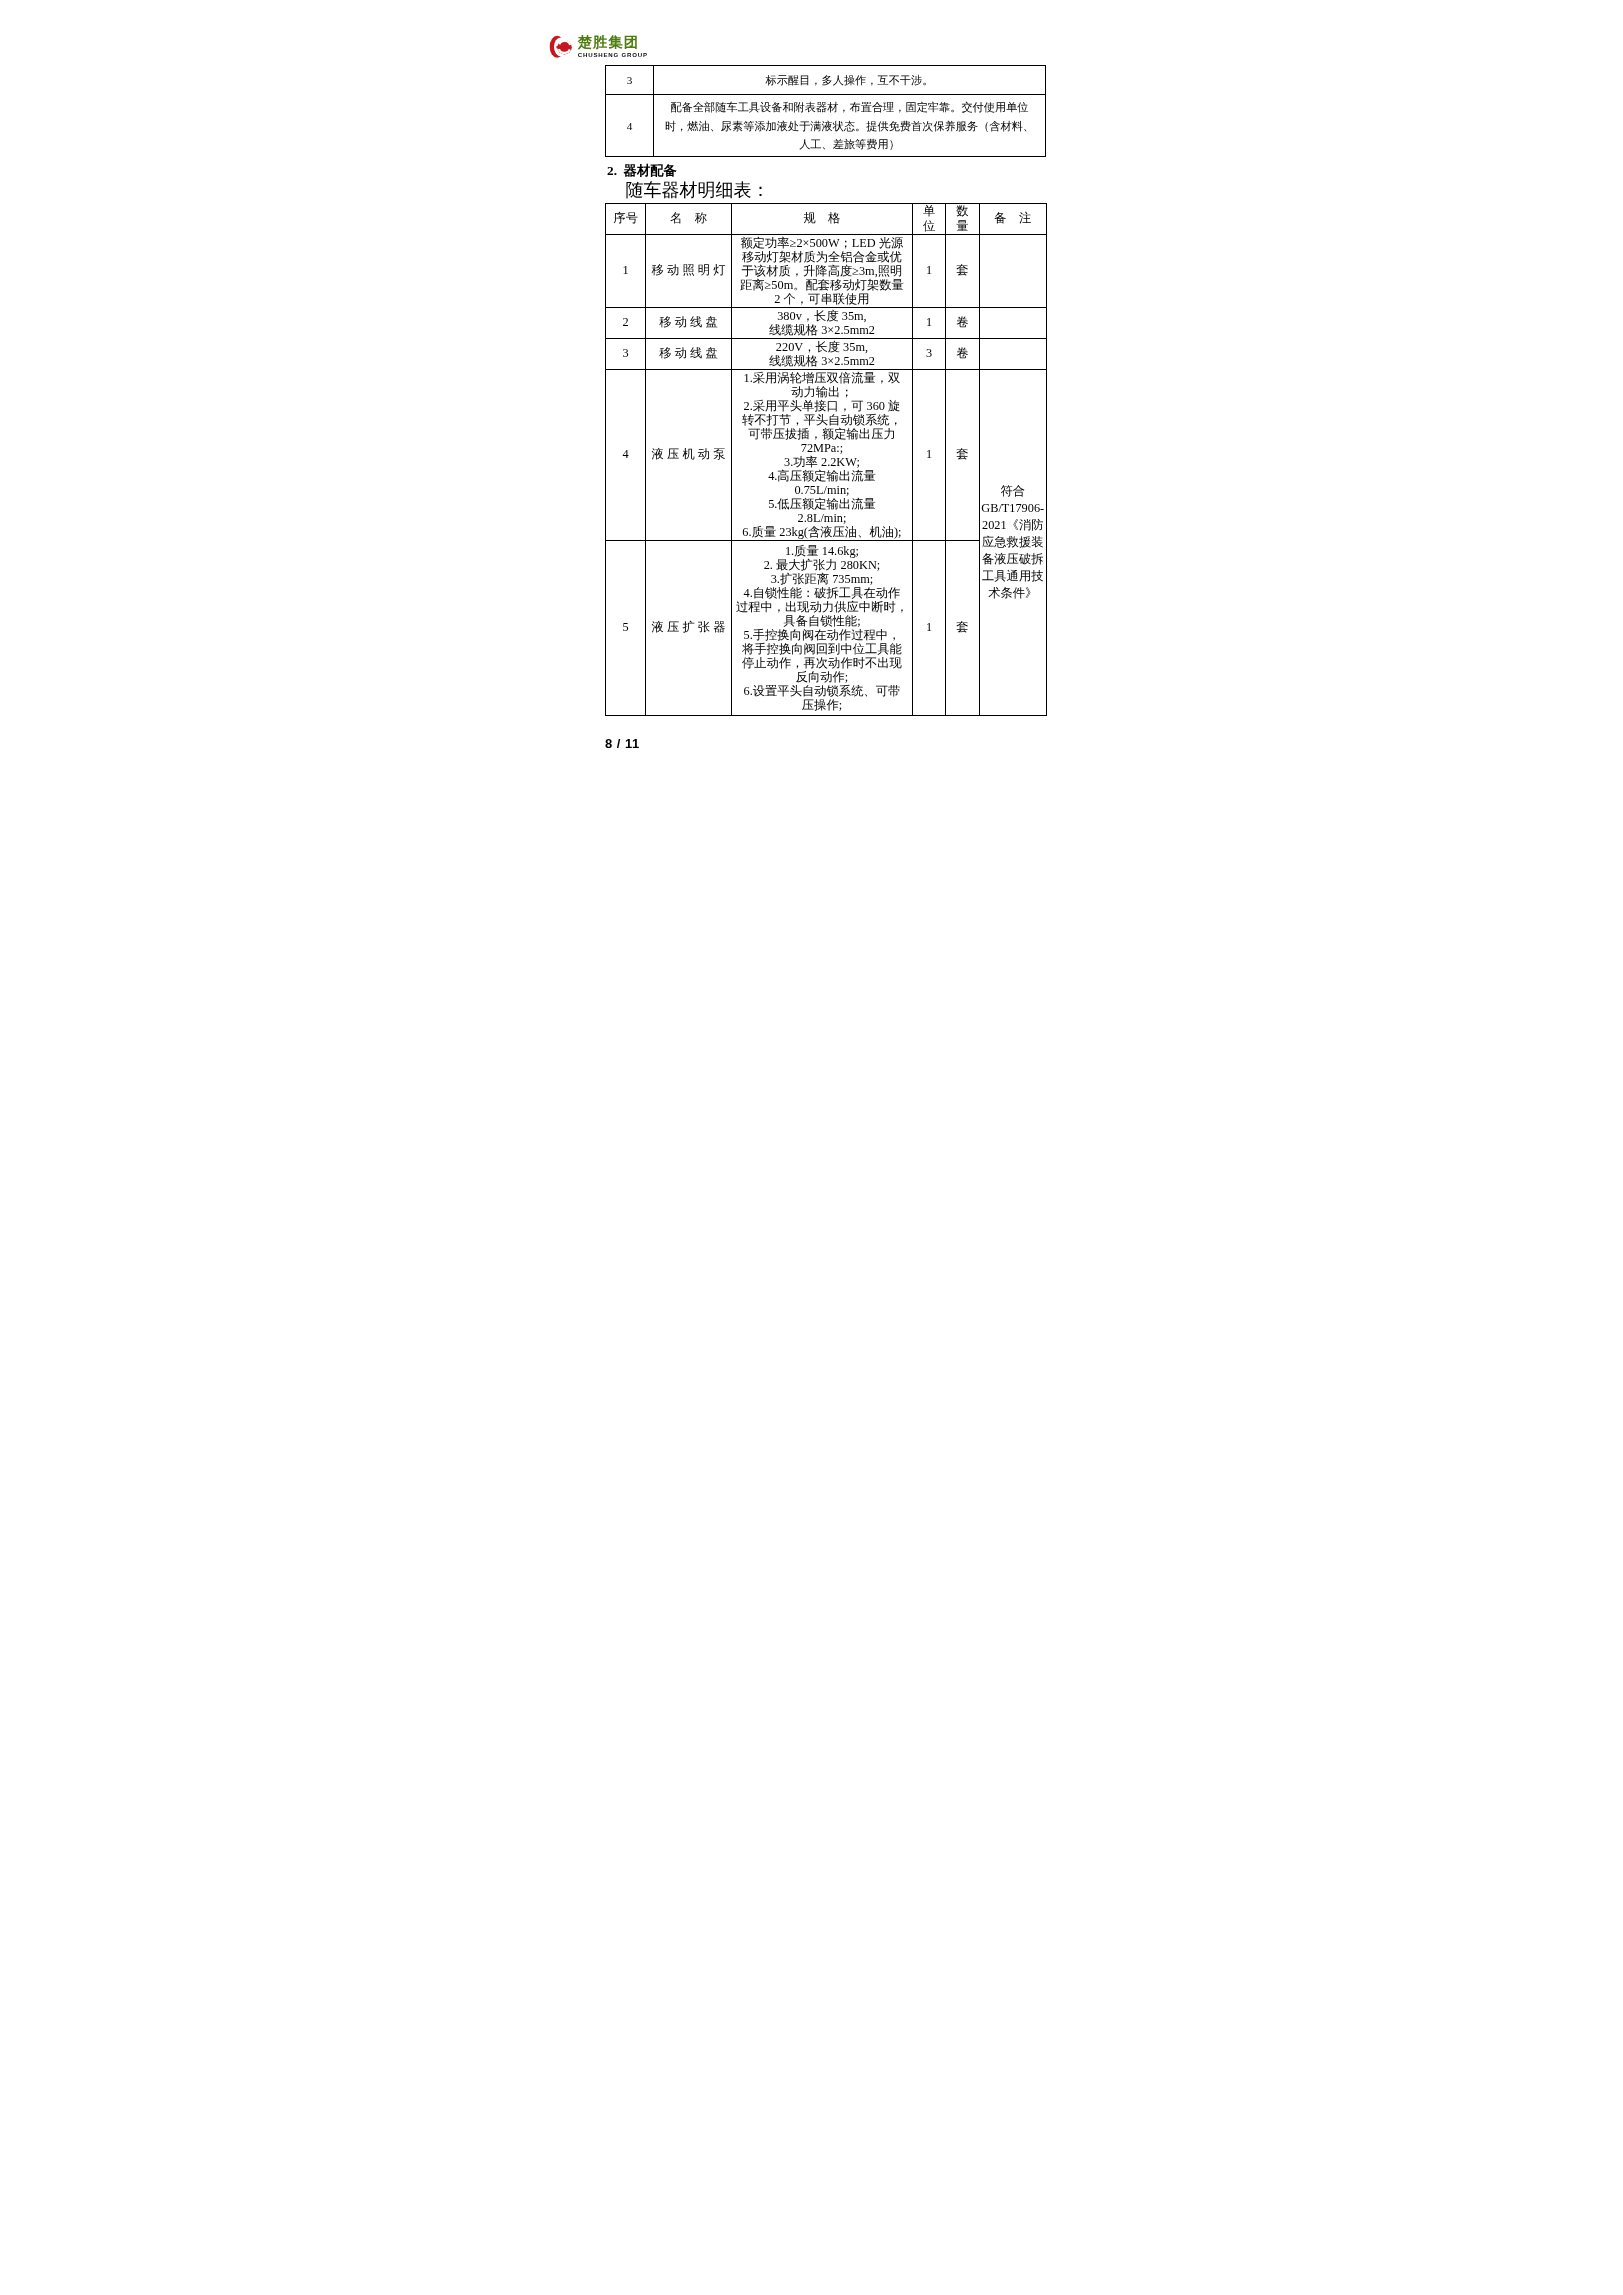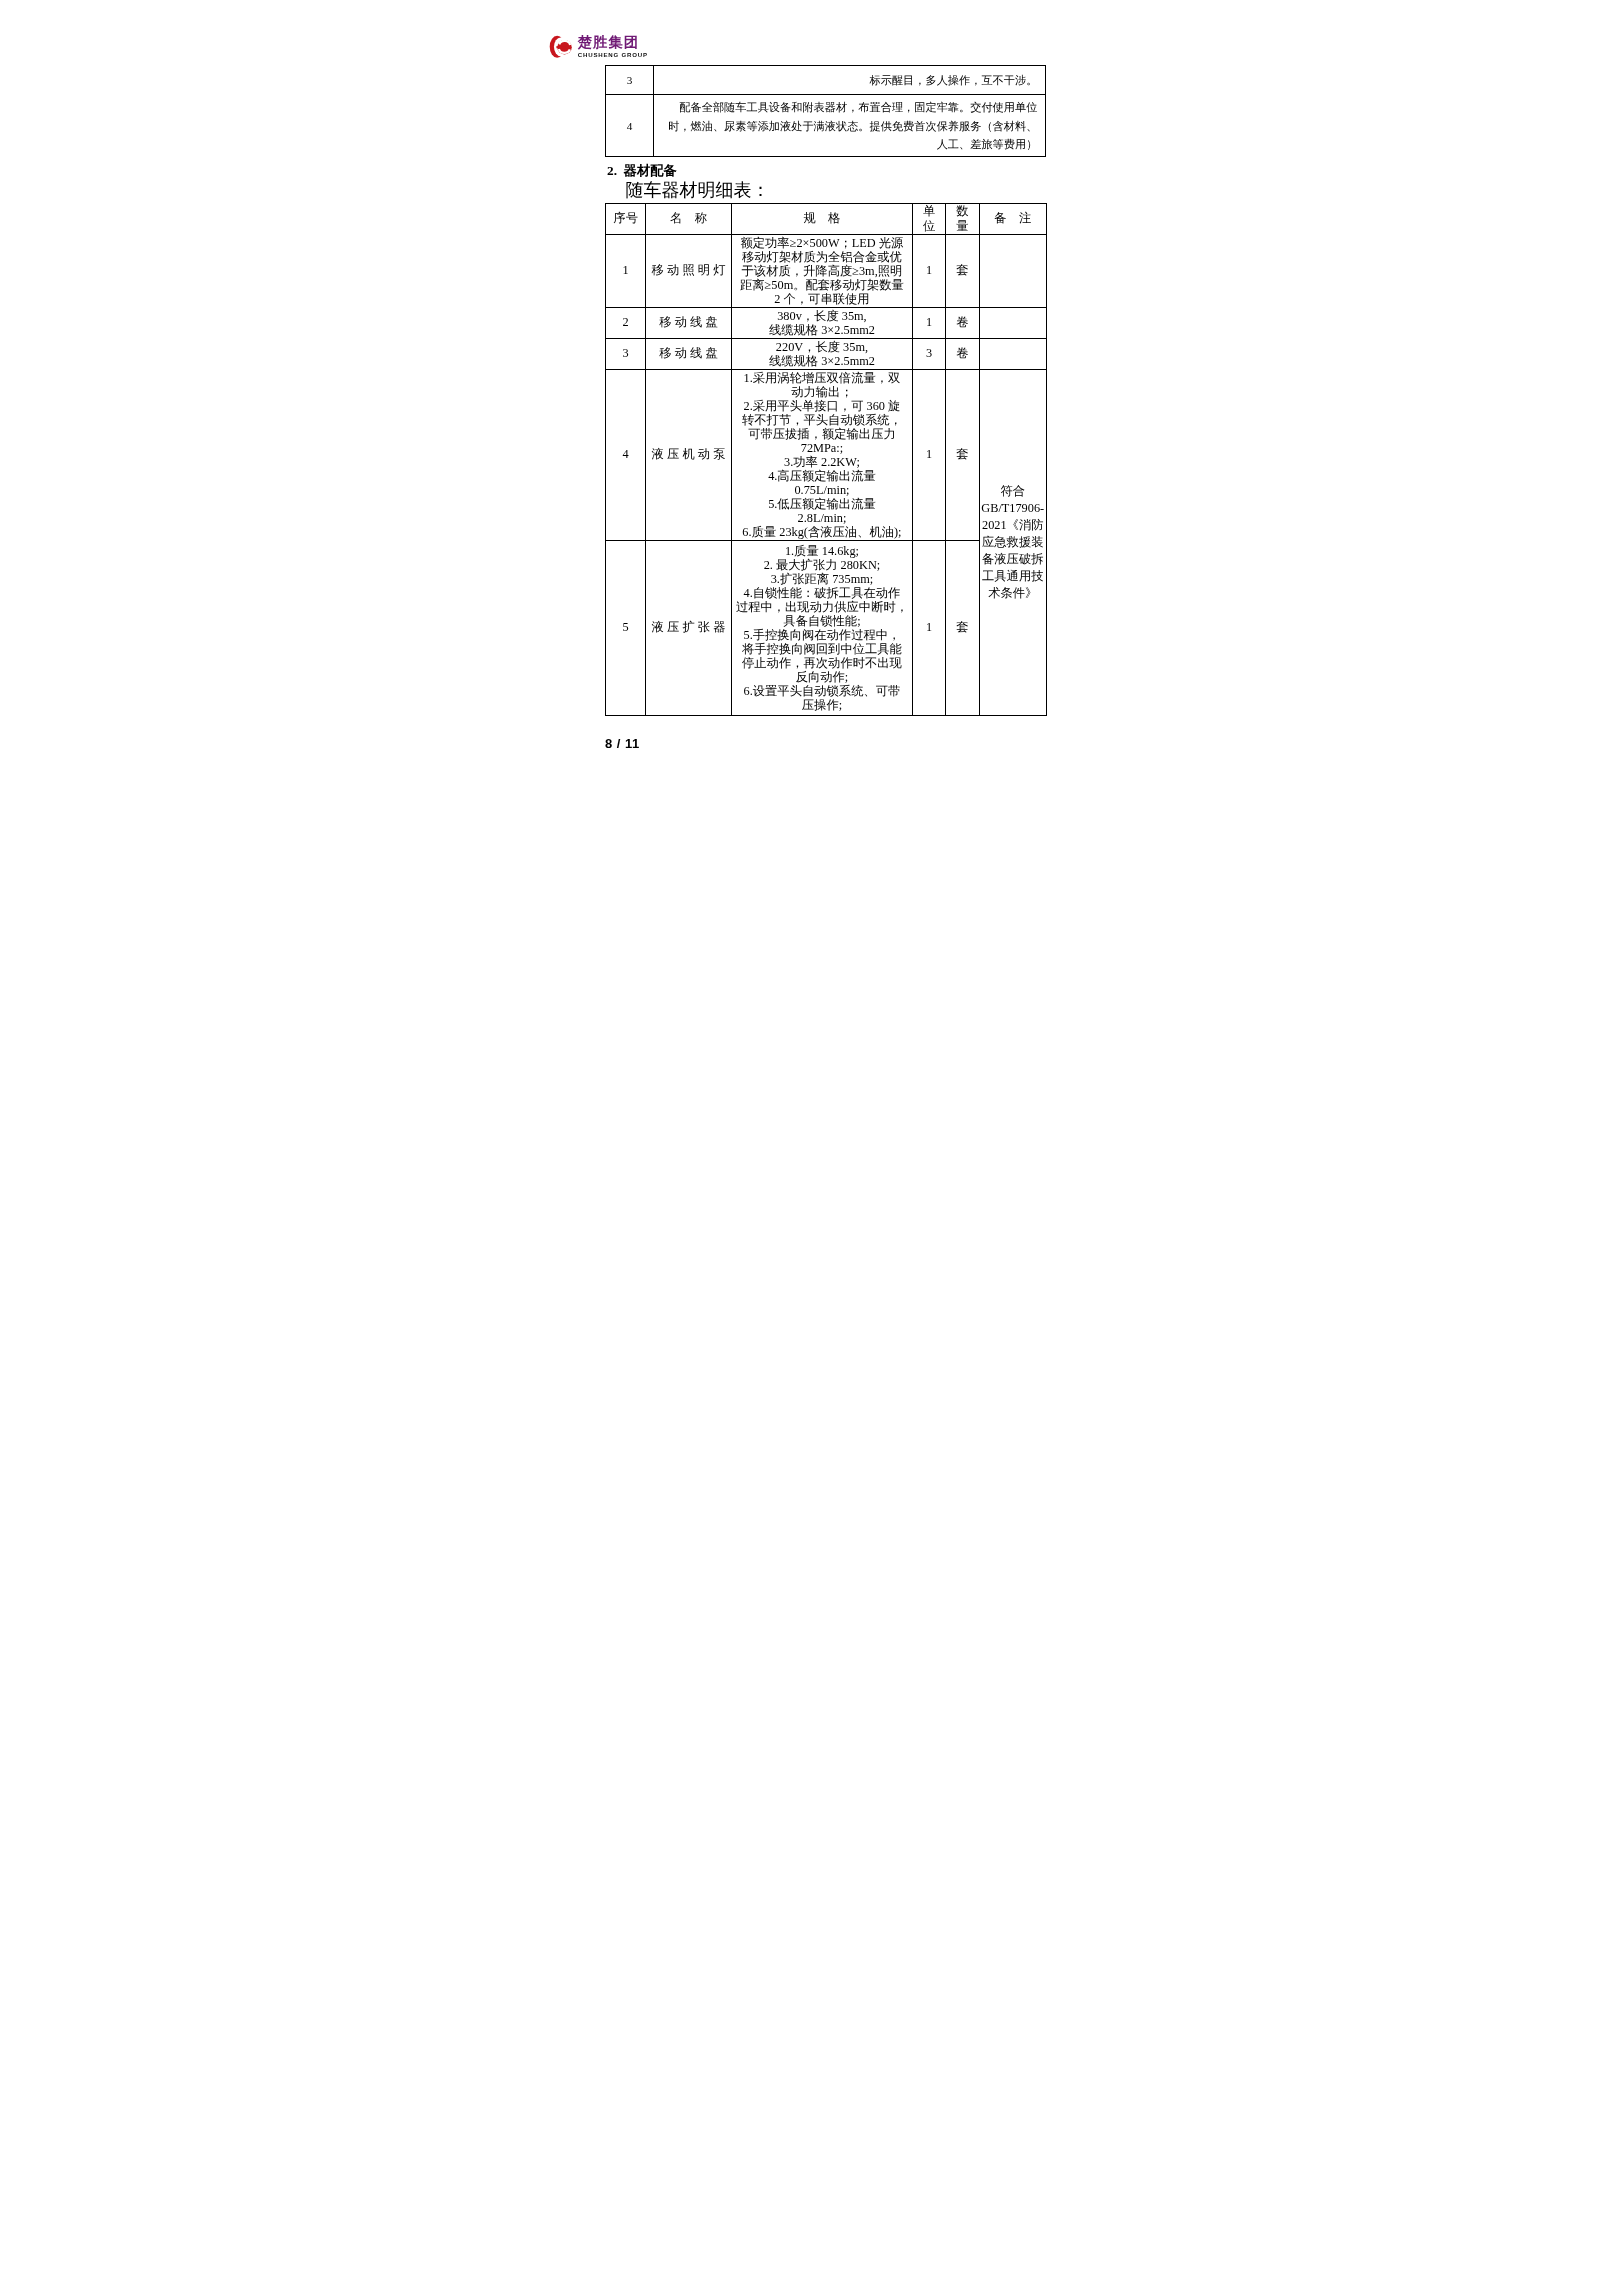--- a/index.html
+++ b/index.html
@@ -13,33 +13,33 @@
     box-sizing:border-box;
     padding-top:30px;
     overflow:hidden;
   }
   .content{width:440px;margin-left:64px;}
 
   
   .logo{display:flex;align-items:center;height:33px;margin-left:8.2px;margin-bottom:2px;}
   .logo svg{display:block;}
   .logo-text{margin-left:4.6px;}
-  .logo-cn{font-size:14.3px;font-weight:bold;letter-spacing:1px;line-height:15.3px;color:#701a75;}
+  .logo-cn{font-size:14.3px;font-weight:bold;letter-spacing:1px;line-height:15.3px;color:#4d7c0f;}
   .logo-en{font-family:"Liberation Sans","DejaVu Sans",sans-serif;font-size:6.1px;font-weight:bold;letter-spacing:0.8px;line-height:7.7px;color:#111;margin-top:1px;}
 
   
   table{border-collapse:collapse;table-layout:fixed;}
   td,th{border:0.8px solid #000;vertical-align:middle;box-sizing:border-box;}
   table{border:1.3px solid #000;}
   tr.thick>td, tr.thick>th{border-bottom-width:1.5px;}
 
   
   .t1{width:440px;font-size:11.2px;}
   .t1 .no{width:48px;text-align:center;}
-  .t1 .txt{width:392px;text-align:right;padding:3.1px 7.7px;line-height:18.4px;white-space:pre-line;}
+  .t1 .txt{width:392px;text-align:center;padding:3.1px 7.7px;line-height:18.4px;white-space:pre-line;}
   .t1 tr.r3{height:29px;}
   .t1 tr.r4{height:61px;}
 
   
   .heading{margin:5.6px 0 0 2px;font-size:13.3px;font-weight:bold;white-space:pre;line-height:16.4px;}
   .intro{margin:3.6px 0 0 20.4px;font-size:18px;line-height:15.3px;}
 
   
   .t2{width:442px;font-size:12.3px;margin-top:4.6px;}
   .t2 th{font-weight:normal;padding:0;}

